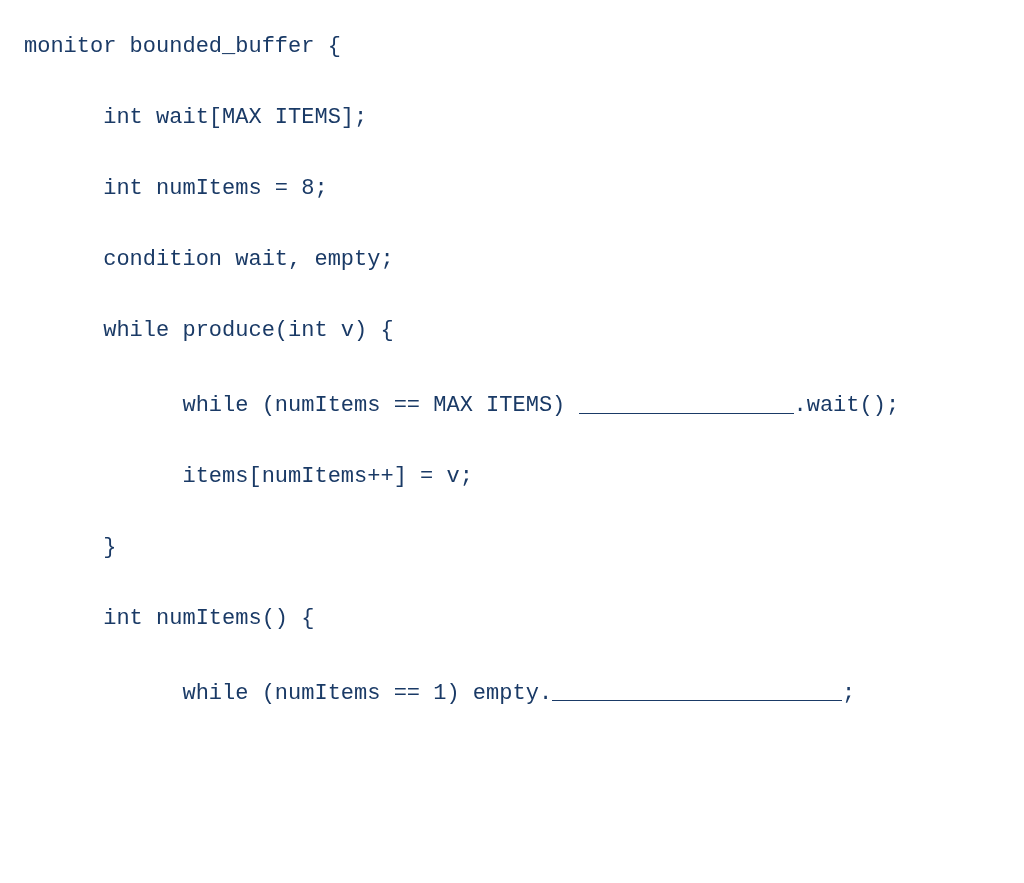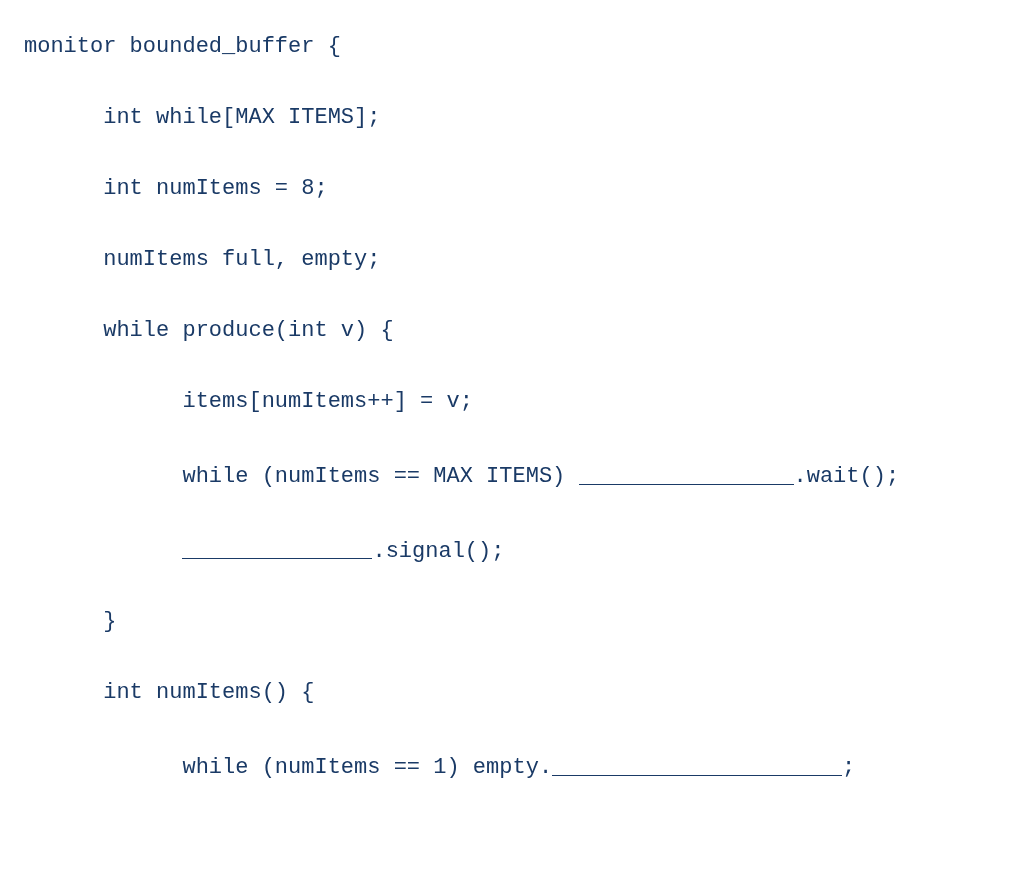--- a/index.html
+++ b/index.html
@@ -28,27 +28,26 @@
       position: relative;
       top: 3px;
       height: 0.85em;
     }
   </style>
 </head>
 <body>
 
 <div class="page">
 <div class="line">monitor bounded_buffer {</div>
-<div class="line">      int while[MAX ITEMS];</div>
+<div class="line">      int wait[MAX ITEMS];</div>
 <div class="line">      int numItems = 8;</div>
-<div class="line">      numItems full, empty;</div>
+<div class="line">      condition wait, empty;</div>
 <div class="line">      while produce(int v) {</div>
+<div class="line"><span>            while (numItems == MAX ITEMS) </span><span class="blank" style="width:215px"></span><span>.wait();</span></div>
 <div class="line">            items[numItems++] = v;</div>
-<div class="line"><span>            while (numItems == MAX ITEMS) </span><span class="blank" style="width:215px"></span><span>.wait();</span></div>
-<div class="line"><span>            </span><span class="blank" style="width:190px"></span><span>.signal();</span></div>
 <div class="line">      }</div>
 <div class="line">      int numItems() {</div>
 <div class="line"><span>            while (numItems == 1) empty.</span><span class="blank" style="width:290px"></span><span>;</span></div>
 
 
 
 
 
 </div>
 

